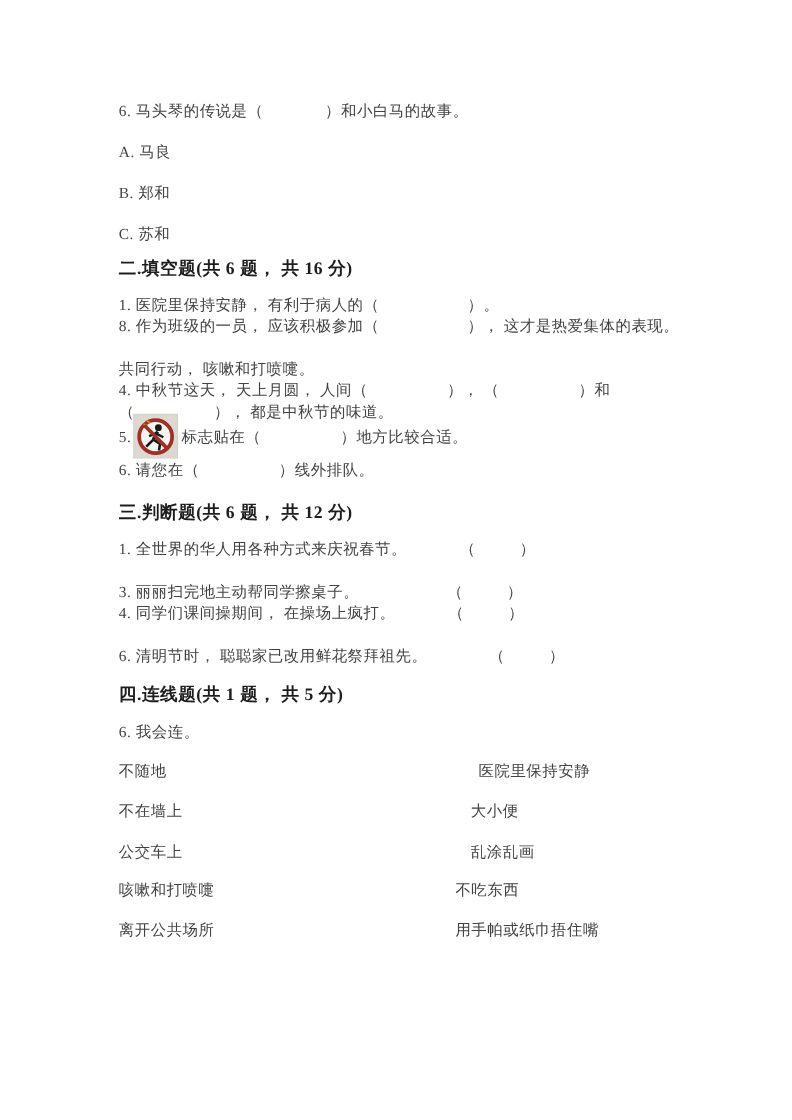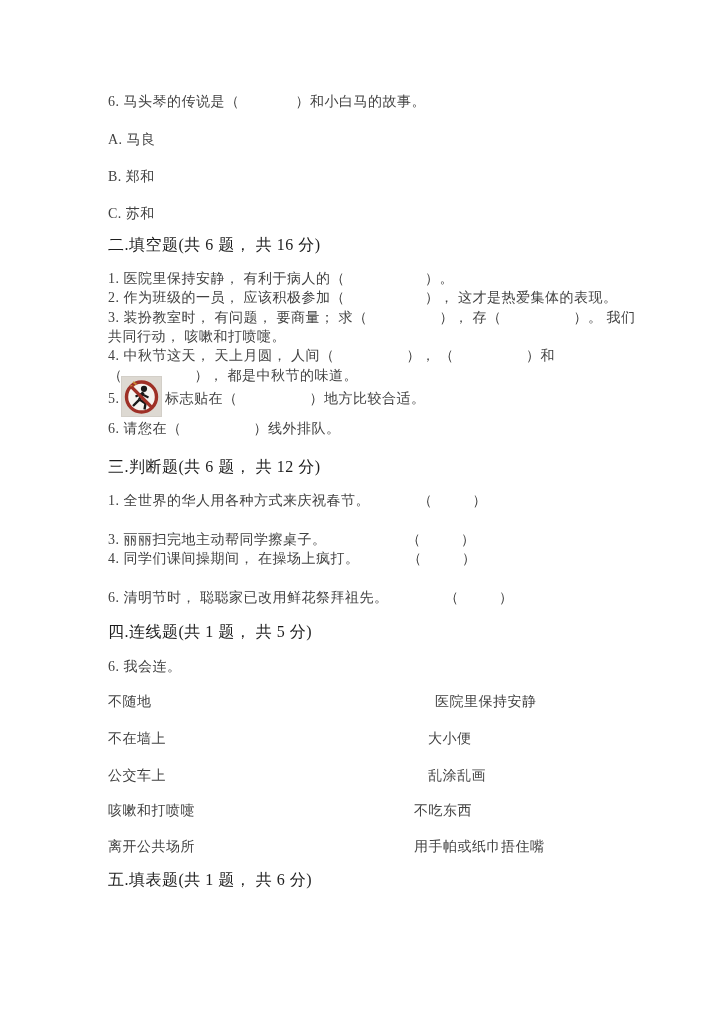--- a/index.html
+++ b/index.html
@@ -20,21 +20,21 @@
   .ln {
     position: absolute;
     left: 108px;
     font-size: 14px;
     line-height: 19px;
     white-space: pre;
     color: #424242;
     letter-spacing: 0.5px;
   }
   .heading {
-    font-weight: normal;
+    font-weight: bold;
     font-size: 16px;
     color: #1d1d1d;
     letter-spacing: 0.5px;
   }
   .right-col { left: auto; }
   .sign-wrap {
     position: absolute;
     left: 121px;
     top: 376px;
     width: 41px;
@@ -48,22 +48,21 @@
 
 <div class="page">
 
   <div class="ln" style="top:92px">6. 马头琴的传说是（              ）和小白马的故事。</div>
   <div class="ln" style="top:130px">A. 马良</div>
   <div class="ln" style="top:167px">B. 郑和</div>
   <div class="ln" style="top:204px">C. 苏和</div>
 
   <div class="ln heading" style="top:235px">二.填空题(共 6 题， 共 16 分)</div>
   <div class="ln" style="top:269px">1. 医院里保持安静， 有利于病人的（                    ）。</div>
-  <div class="ln" style="top:288px">2. 作为班级的一员， 应该积极参加（                    ）， 这才是热爱集体的表现。</div>
-  <div class="ln" style="top:308px">3. 装扮教室时， 有问题， 要商量； 求（                  ）， 存（                  ）。 我们</div>
+  <div class="ln" style="top:288px">8. 作为班级的一员， 应该积极参加（                    ）， 这才是热爱集体的表现。</div>
   <div class="ln" style="top:327px">共同行动， 咳嗽和打喷嚏。</div>
   <div class="ln" style="top:346px">4. 中秋节这天， 天上月圆， 人间（                  ）， （                  ）和</div>
   <div class="ln" style="top:366px">（                  ）， 都是中秋节的味道。</div>
 
   <div class="ln" style="top:389px">5.</div>
   <span class="sign-wrap">
     <svg viewBox="0 0 41 41" xmlns="http://www.w3.org/2000/svg">
       <rect x="0" y="0" width="41" height="41" fill="#d3cfc8"></rect>
       <rect x="1" y="1" width="39" height="39" fill="#ddd9d2"></rect>
       <circle cx="20.5" cy="21" r="15" fill="#f6f4f0" stroke="#9e3026" stroke-width="3.4"></circle>
@@ -95,15 +94,14 @@
   <div class="ln" style="top:766px">公交车上</div>
   <div class="ln" style="top:801px">咳嗽和打喷嚏</div>
   <div class="ln" style="top:837px">离开公共场所</div>
 
   <div class="ln right-col" style="top:692px; left:435px">医院里保持安静</div>
   <div class="ln right-col" style="top:729px; left:428px">大小便</div>
   <div class="ln right-col" style="top:766px; left:428px">乱涂乱画</div>
   <div class="ln right-col" style="top:801px; left:414px">不吃东西</div>
   <div class="ln right-col" style="top:837px; left:414px">用手帕或纸巾捂住嘴</div>
 
-  <div class="ln heading" style="top:870px">五.填表题(共 1 题， 共 6 分)</div>
 
 </div>
 
 </body></html>

